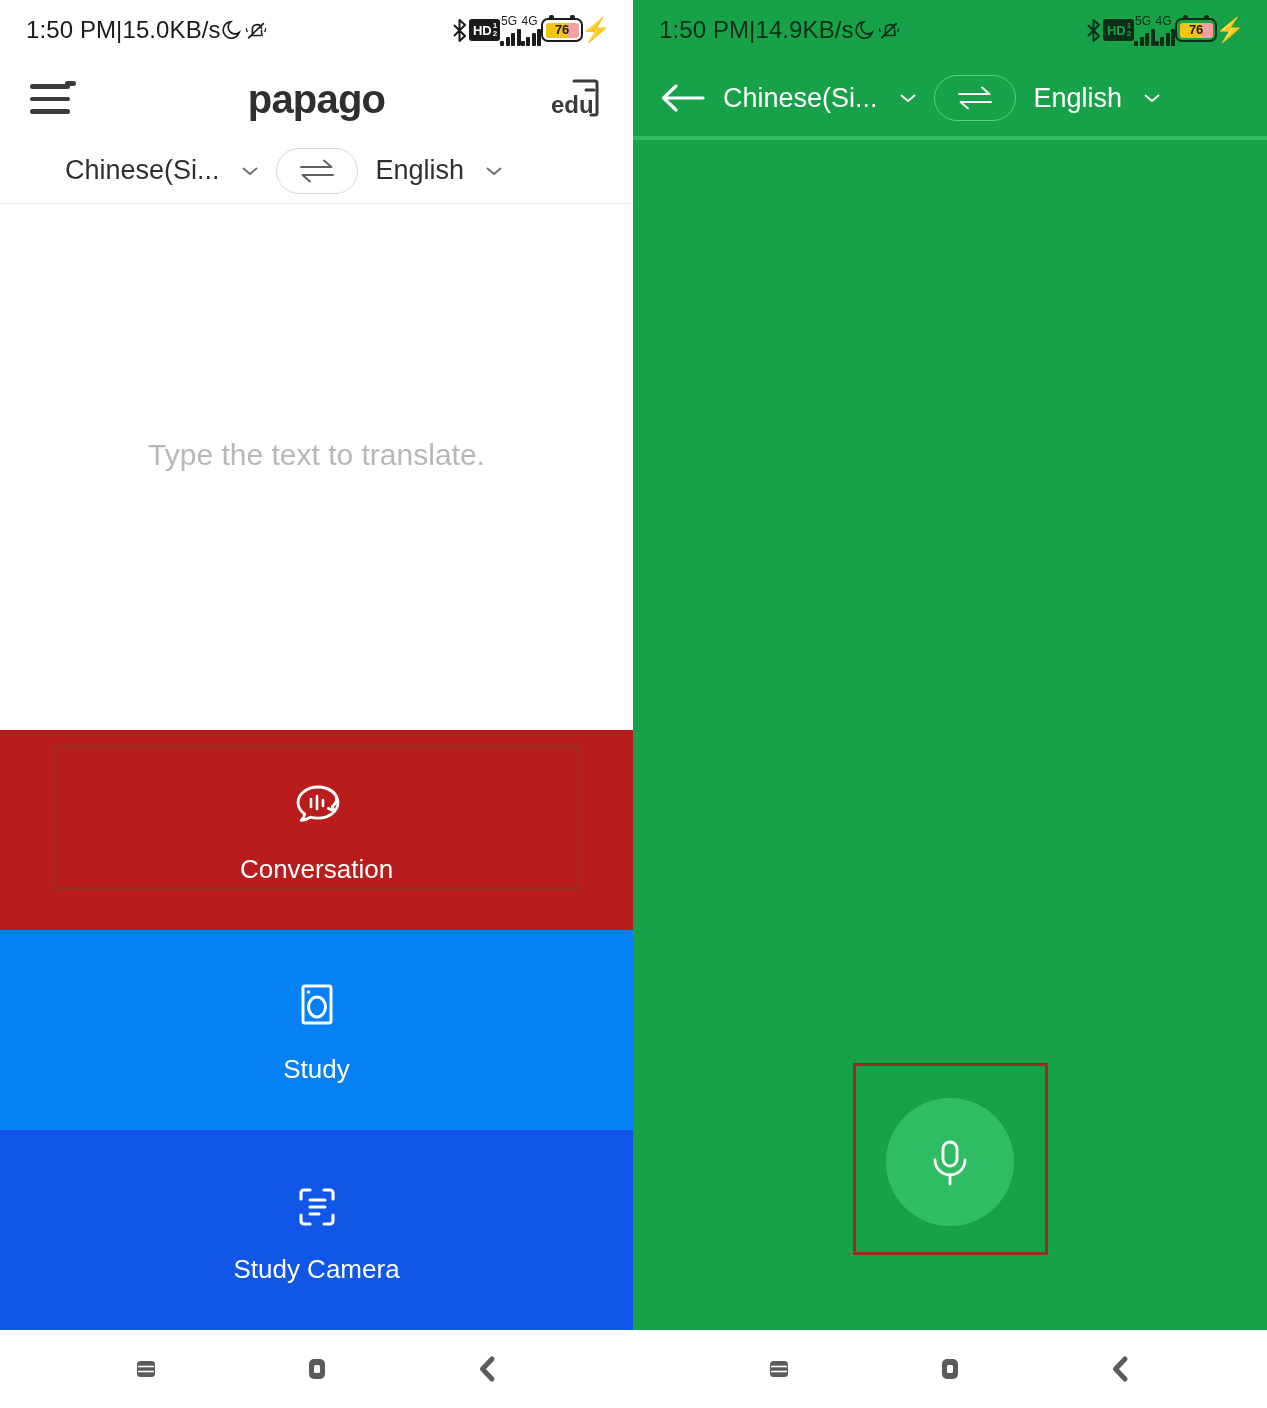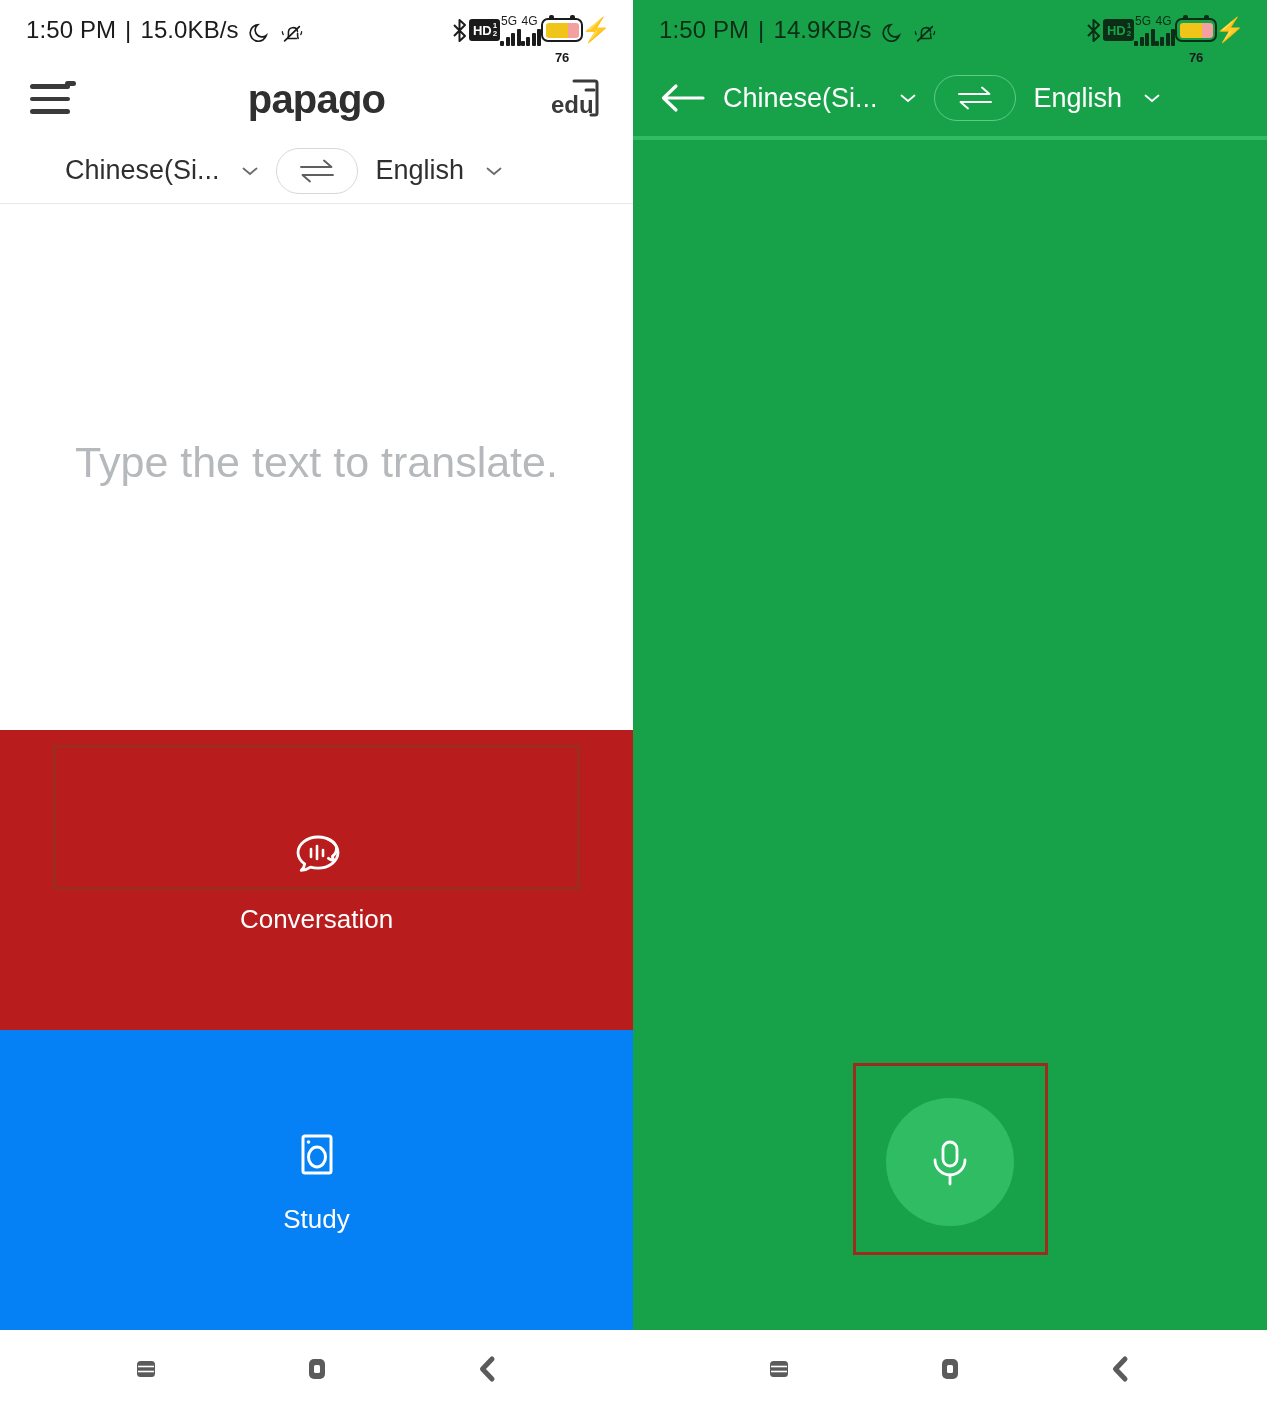--- a/index.html
+++ b/index.html
@@ -13,21 +13,21 @@
   .phone { position: relative; height: 1408px; display: flex; flex-direction: column; }
   .phone-left  { width: 633px; background: #ffffff; }
   .phone-right { width: 634px; background: #17A24A; }
 
   
   .statusbar {
     height: 60px; flex: 0 0 60px;
     display: flex; align-items: center; justify-content: space-between;
     padding: 0 22px 0 26px;
   }
-  .sb-left { display: flex; align-items: flex-end; gap: 9px; }
+  .sb-left { display: flex; align-items: center; }
   .sb-text { font-size: 24px; letter-spacing: .1px; white-space: nowrap; }
   .sb-right { display: flex; align-items: center; }
   .statusbar.light { color: #1b1b1b; }
   .statusbar.dark  { color: #0c2d16; }
 
   .icon-moon { width: 22px; height: 22px; display: block; }
   .icon-bell-off { width: 26px; height: 22px; display: block; }
   .icon-bt { width: 19px; height: 25px; display: block; }
   .hd-badge {
     font-size: 13px; font-weight: 700; line-height: 1;
@@ -56,21 +56,21 @@
   .battery::before, .battery::after {
     content: ""; position: absolute; top: -5px; width: 5px; height: 4px;
     background: currentColor; border-radius: 2px 2px 0 0;
   }
   .battery::before { left: 6px; }
   .battery::after  { right: 6px; }
   .batt-fill { height: 100%; width: 68%; background: #F0C419; border-radius: 3px 0 0 3px; }
   .batt-rest { height: 100%; flex: 1; background: #F4A0A0; border-radius: 0 3px 3px 0; }
   .batt-num {
     position: absolute; left: 0; right: 0; text-align: center;
-    font-size: 13px; font-weight: 700; line-height: 24px; top: -2.5px; color: #1b1b1b; margin-top: 28px;
+    font-size: 13px; font-weight: 700; line-height: 24px; top: -2.5px; color: #1b1b1b;
   }
   .bolt { font-size: 24px; line-height: 1; margin-left: -2px; }
 
   
   .app-header {
     height: 78px; flex: 0 0 78px; position: relative;
     display: flex; align-items: center; justify-content: center;
   }
   .hamburger { position: absolute; left: 30px; top: 50%; transform: translateY(-50%);
                width: 42px; height: 30px; cursor: pointer; }
@@ -98,21 +98,21 @@
     display: flex; align-items: center; justify-content: center; margin: 0 18px; cursor: pointer;
     background: transparent;
   }
   .swap-ico { width: 38px; height: 26px; display: block; }
   .lang-l { width: 188px; display: flex; justify-content: flex-end; }
   .lang-r { width: 188px; display: flex; justify-content: flex-start; }
 
   
   .input-area { flex: 1 1 auto; display: flex; align-items: flex-start;
                 justify-content: center; padding-top: 234px; background: #fff; cursor: text; }
-  .placeholder { font-size: 43px; color: #B6B9BB; }
+  .placeholder { font-size: 30px; color: #B6B9BB; }
 
   
   .actions { flex: 0 0 600px; display: flex; flex-direction: column; }
   .action-row {
     flex: 1 1 0; display: flex; flex-direction: column;
     align-items: center; justify-content: center; gap: 16px; cursor: pointer;
   }
   .action-label { font-size: 26px; color: #ffffff; }
   .action-ico { width: 62px; height: 62px; display: block; }
 
@@ -269,20 +269,29 @@
 
       <div class="action-row" style="background:#0580F5">
         <svg class="action-ico" viewBox="0 0 62 62">
           <rect x="17" y="10" width="28" height="37" rx="2" fill="none" stroke="#fff" stroke-width="3"></rect>
           <ellipse cx="31" cy="31" rx="8.5" ry="10" fill="none" stroke="#fff" stroke-width="3"></ellipse>
           <circle cx="22.5" cy="16" r="1.8" fill="#fff"></circle>
         </svg>
         <span class="action-label">Study</span>
       </div>
 
+      <div class="action-row" style="background:#1057E8">
+        <svg class="action-ico" viewBox="0 0 62 62">
+          <path d="M15 23V17a3 3 0 0 1 3-3h6M47 23V17a3 3 0 0 0-3-3h-6M15 39v6a3 3 0 0 0 3 3h6M47 39v6a3 3 0 0 1-3 3h-6" fill="none" stroke="#fff" stroke-width="3.2" stroke-linecap="round"></path>
+          <line x1="24" y1="24" x2="39" y2="24" stroke="#fff" stroke-width="3" stroke-linecap="round"></line>
+          <line x1="24" y1="31" x2="39" y2="31" stroke="#fff" stroke-width="3" stroke-linecap="round"></line>
+          <line x1="24" y1="38" x2="33" y2="38" stroke="#fff" stroke-width="3" stroke-linecap="round"></line>
+        </svg>
+        <span class="action-label">Study Camera</span>
+      </div>
     </div>
 
     <div class="navbar">
       <svg class="nav-ico" viewBox="0 0 34 34">
         <rect x="8" y="9" width="18" height="16" rx="3.5" fill="#5b5b5b"></rect>
         <line x1="9" y1="14.5" x2="25" y2="14.5" stroke="#fff" stroke-width="1.6"></line>
         <line x1="9" y1="19.5" x2="25" y2="19.5" stroke="#fff" stroke-width="1.6"></line>
       </svg>
       <svg class="nav-ico" viewBox="0 0 34 34">
         <rect x="9" y="7" width="16" height="20" rx="5" fill="#5b5b5b"></rect>

